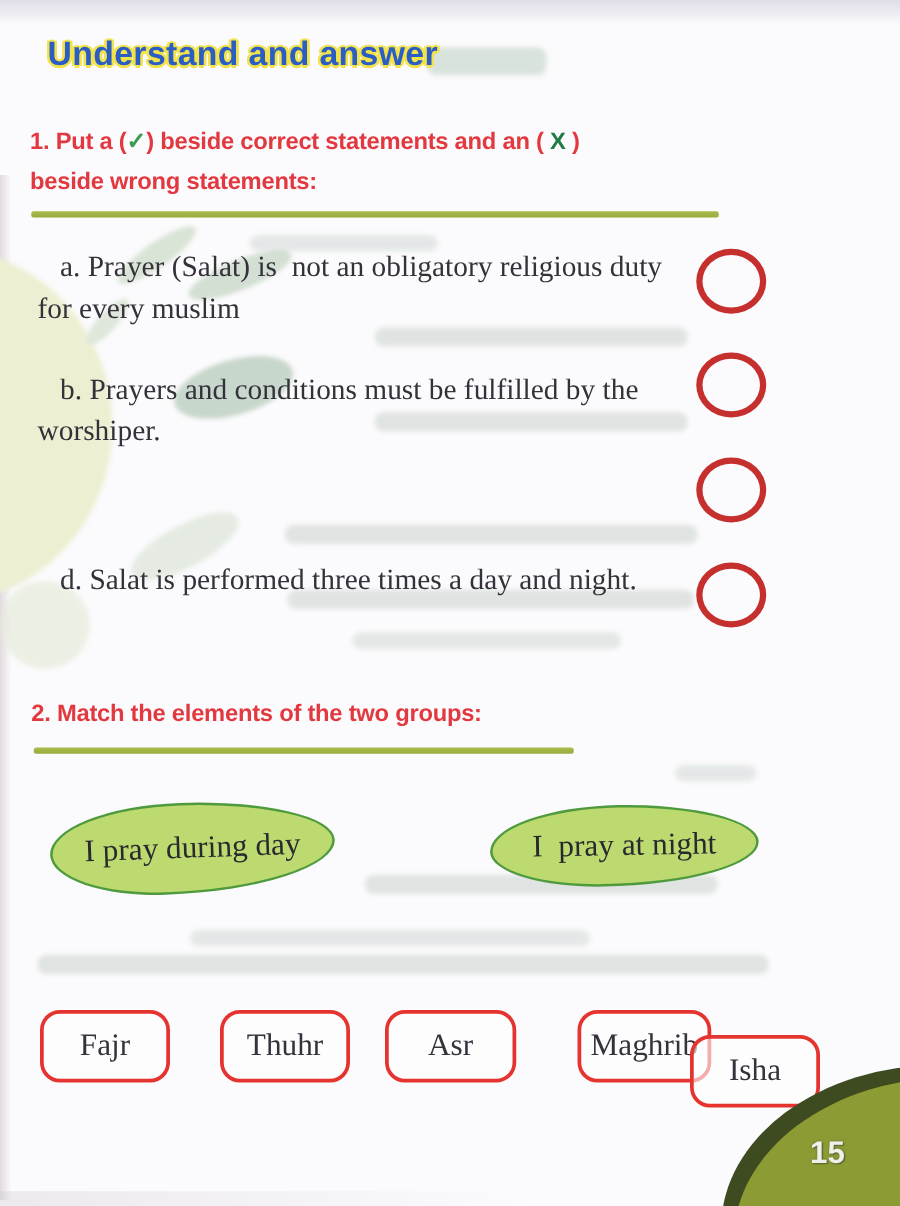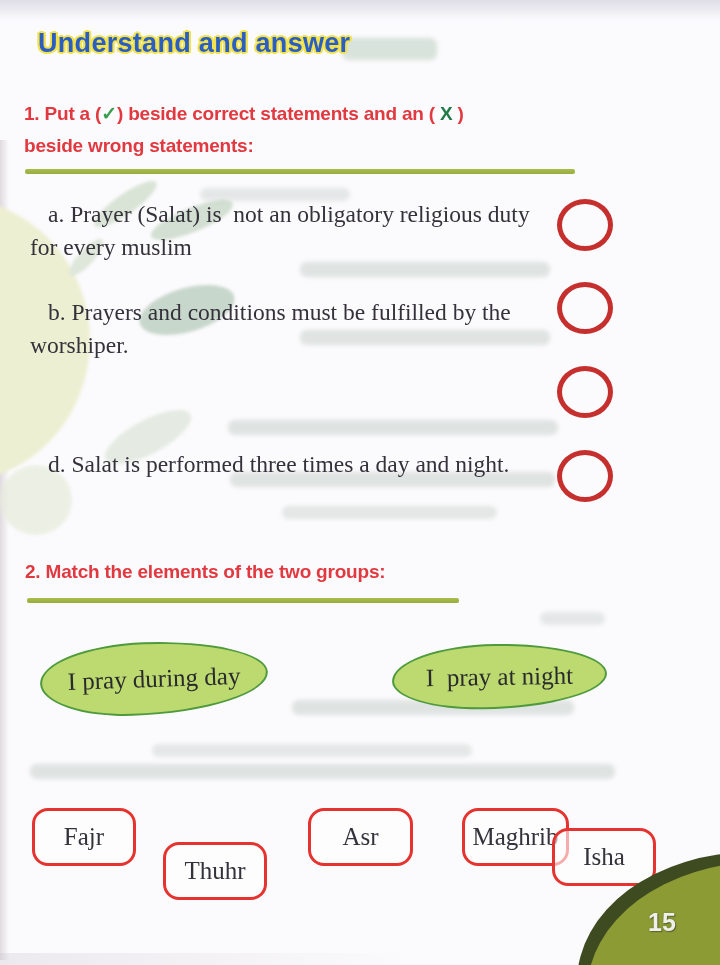--- a/index.html
+++ b/index.html
@@ -78,21 +78,21 @@
   .oval-day{left:40px;top:642px;width:228px;height:73px;
     border-radius:46% 54% 60% 40% / 52% 46% 54% 48%;transform:rotate(-2deg);}
   .oval-night{left:392px;top:644px;width:215px;height:65px;
     border-radius:48% 52% 58% 42% / 55% 48% 52% 45%;transform:rotate(-1deg);}
 
   
   .prayer-card{position:absolute;top:808px;height:58px;box-sizing:border-box;
     border:3.5px solid var(--card-red,#e53430);border-radius:16px;background:rgba(255,255,255,.6);
     display:flex;align-items:center;justify-content:center;
     font-family:"Liberation Serif",serif;font-size:25px;color:#35323b;cursor:pointer;}
-  .pc1{left:32px;width:104px;} .pc2{left:163px;width:104px;margin-top:34px;}
+  .pc1{left:32px;width:104px;} .pc2{left:176px;width:104px;}
   .pc3{left:308px;width:105px;} .pc4{left:423px;width:107px;margin-left:39px;}
   .pc5{left:552px;width:104px;margin-top:20px;}
 
   
   .corner-dark{position:absolute;left:577px;top:852px;width:350px;height:260px;border-radius:50%;
     background:var(--corner-dark-green,#3e4a20);}
   .corner-green{position:absolute;left:587px;top:862px;width:350px;height:260px;border-radius:50%;
     background:var(--corner-green,#8c9b33);}
   .page-number{position:absolute;left:648px;top:908px;font-size:25px;font-weight:700;
     color:var(--page-number-white,#f0f0ea);text-shadow:0 0 2px #6a7040,1px 1px 1px #55602c;}

